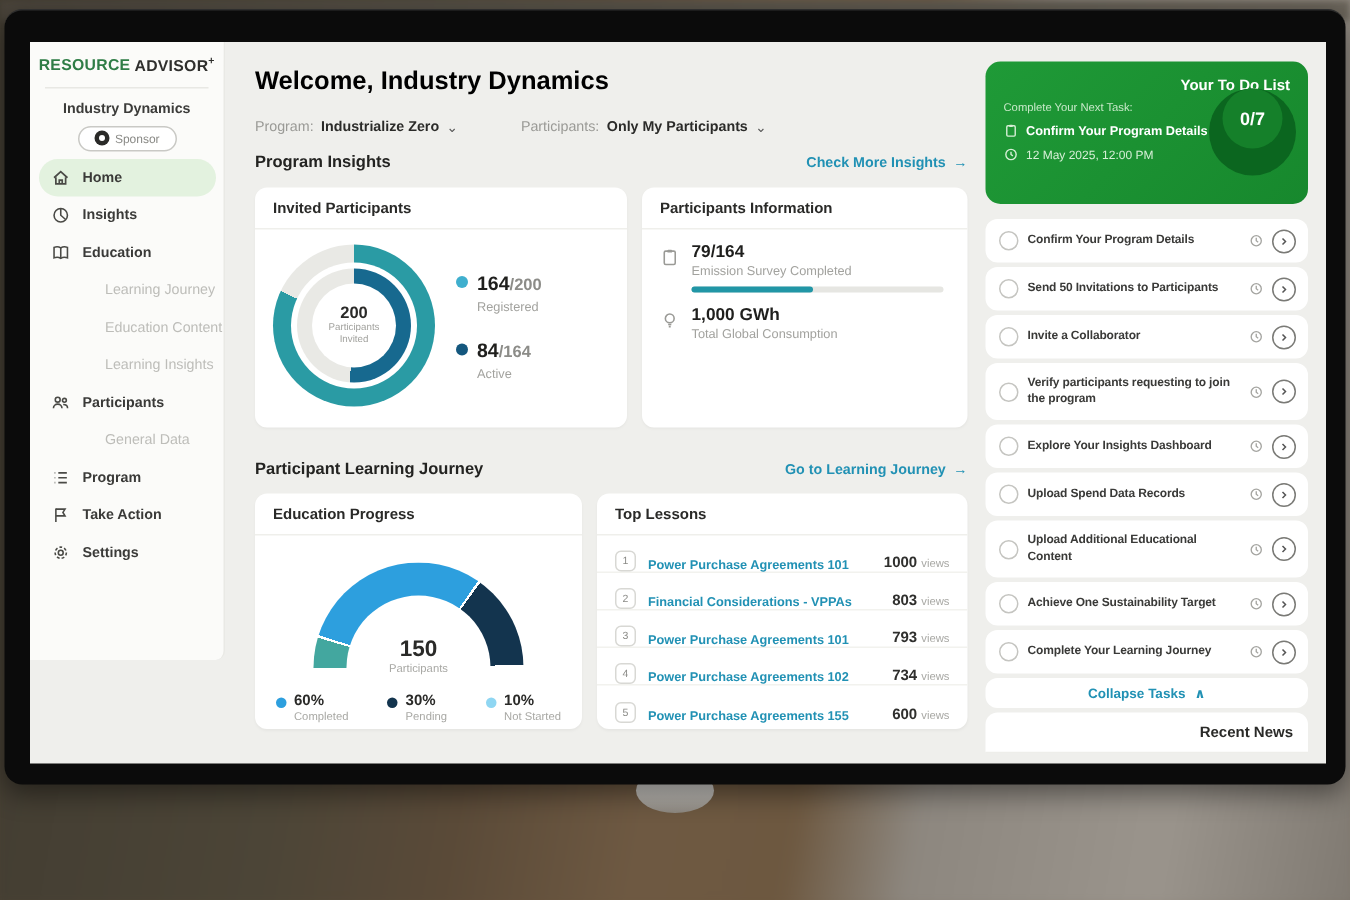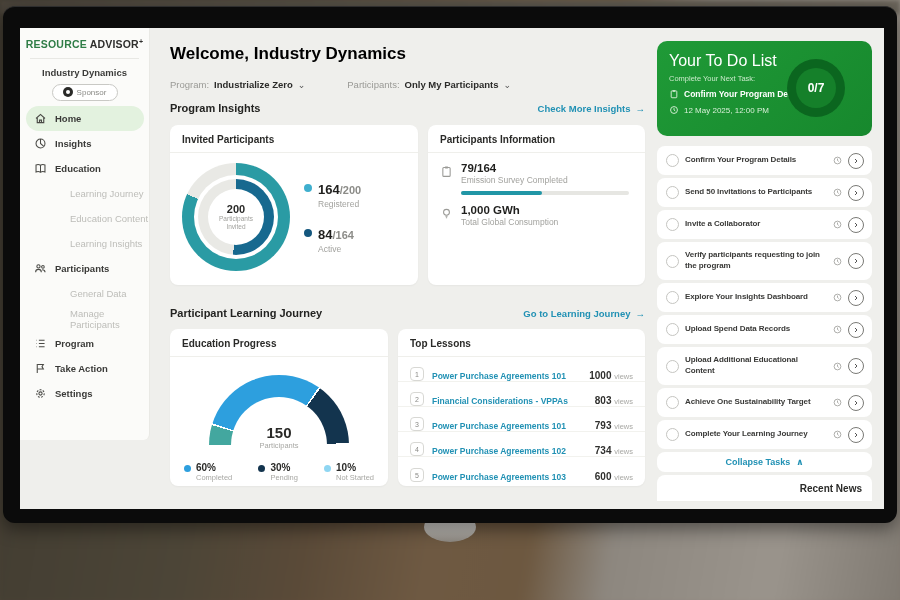--- a/index.html
+++ b/index.html
@@ -101,28 +101,28 @@
   .lesson:last-child { border-bottom:none; }
   .rank { width:14px; height:14px; border:1px solid #d8d8d4; border-radius:4px; font-size:7px; color:#8a8a86;
     display:flex; align-items:center; justify-content:center; flex:none; }
   .ltitle { flex:1; font-size:8.5px; font-weight:bold; color:#2191b4; cursor:pointer; }
   .lviews { font-size:10px; font-weight:bold; color:#2f2f2d; }
   .lviews span { font-size:7.5px; font-weight:normal; color:#a8a8a4; }
 
   
   .todo-hero { position:absolute; left:637px; top:13px; width:215px; height:95px; border-radius:10px;
     background:linear-gradient(135deg,#1f9a37,#17882d); color:#fff; padding:11px 12px; }
-  .todo-hero .h { font-size:16px; font-weight:normal; }
+  .todo-hero .h { font-size:10px; font-weight:bold;text-align:right; }
   .todo-hero .s { font-size:7.5px; color:#c8e9c9; margin-top:4px; }
   .todo-hero .line { display:flex; gap:5px; align-items:center; margin-top:6px; }
   .todo-hero .line svg { width:10px; height:10px; color:#d6efd6; flex:none; }
   .todo-hero .task { font-size:8.5px; font-weight:bold; }
   .todo-hero .due { font-size:8px; color:#d6efd6; }
-  .hero-ring { position:absolute; right:27px; top:18px; width:58px; height:58px; border-radius:50%;
-    background:#0b661f; display:flex; align-items:center; justify-content:center; }
+  .hero-ring { position:absolute; right:8px; top:18px; width:58px; height:58px; border-radius:50%;
+    background:#0b661f; display:flex; justify-content:center; }
   .hero-ring .inner { width:40px; height:40px; border-radius:50%; background:#15802a;
     display:flex; align-items:center; justify-content:center; font-size:12px; font-weight:bold; color:#fff; }
 
   .todo-list { position:absolute; left:637px; top:118px; width:215px; display:flex; flex-direction:column; gap:3px; }
   .task-card { background:#fff; border-radius:8px; min-height:29px; display:flex; align-items:center;
     gap:6px; padding:4px 8px 4px 9px; cursor:pointer; }
   .task-card.tall { min-height:38px; }
   .cbox { width:13px; height:13px; border:1.5px solid #c5c5c1; border-radius:50%; flex:none; }
   .task-lab { flex:1; font-size:8px; font-weight:bold; color:#3a3a38; line-height:1.35; letter-spacing:-.1px; }
   .mini-clock { width:9px; height:9px; color:#a5a5a1; flex:none; }
@@ -193,23 +193,20 @@
               <circle cx="5.5" cy="5.5" r="2"></circle>
               <circle cx="11" cy="6" r="1.6"></circle>
               <path d="M2 12.5c0-2 1.6-3.4 3.5-3.4s3.5 1.4 3.5 3.4"></path>
               <path d="M10 9.5c2 0 3.6 1.2 3.6 3"></path>
             </svg>
         <span>Participants</span>
       </div>
       <div class="nav-sub">
             <span>General Data</span>
           </div>
-      <div class="nav-sub">
-            <span>Manage Participants</span>
-          </div>
       <div class="nav-item">
         <svg viewBox="0 0 16 16" fill="none" stroke="currentColor" stroke-width="1.3">
               <path d="M6 4h7M6 8h7M6 12h7"></path>
               <path d="M3 4h.5M3 8h.5M3 12h.5"></path>
             </svg>
         <span>Program</span>
       </div>
       <div class="nav-item">
         <svg viewBox="0 0 16 16" fill="none" stroke="currentColor" stroke-width="1.3">
               <path d="M4 13.5V2.5"></path>
@@ -367,21 +364,21 @@
       <span class="ltitle">Power Purchase Agreements 101</span>
       <span class="lviews"><span style="font-size:10px;font-weight:bold;color:#2f2f2d;">793</span> <span>views</span></span>
     </div>
     <div class="lesson">
       <span class="rank">4</span>
       <span class="ltitle">Power Purchase Agreements 102</span>
       <span class="lviews"><span style="font-size:10px;font-weight:bold;color:#2f2f2d;">734</span> <span>views</span></span>
     </div>
     <div class="lesson">
       <span class="rank">5</span>
-      <span class="ltitle">Power Purchase Agreements 103</span>
+      <span class="ltitle">Power Purchase Agreements 155</span>
       <span class="lviews"><span style="font-size:10px;font-weight:bold;color:#2f2f2d;">600</span> <span>views</span></span>
     </div>
   </div>
 
   <div class="todo-hero">
     <div class="h">Your To Do List</div>
     <div class="s">Complete Your Next Task:</div>
     <div class="line">
       <svg viewBox="0 0 16 16" fill="none" stroke="currentColor" stroke-width="1.5">
             <rect x="3.5" y="3" width="9" height="11" rx="1.2"></rect>

